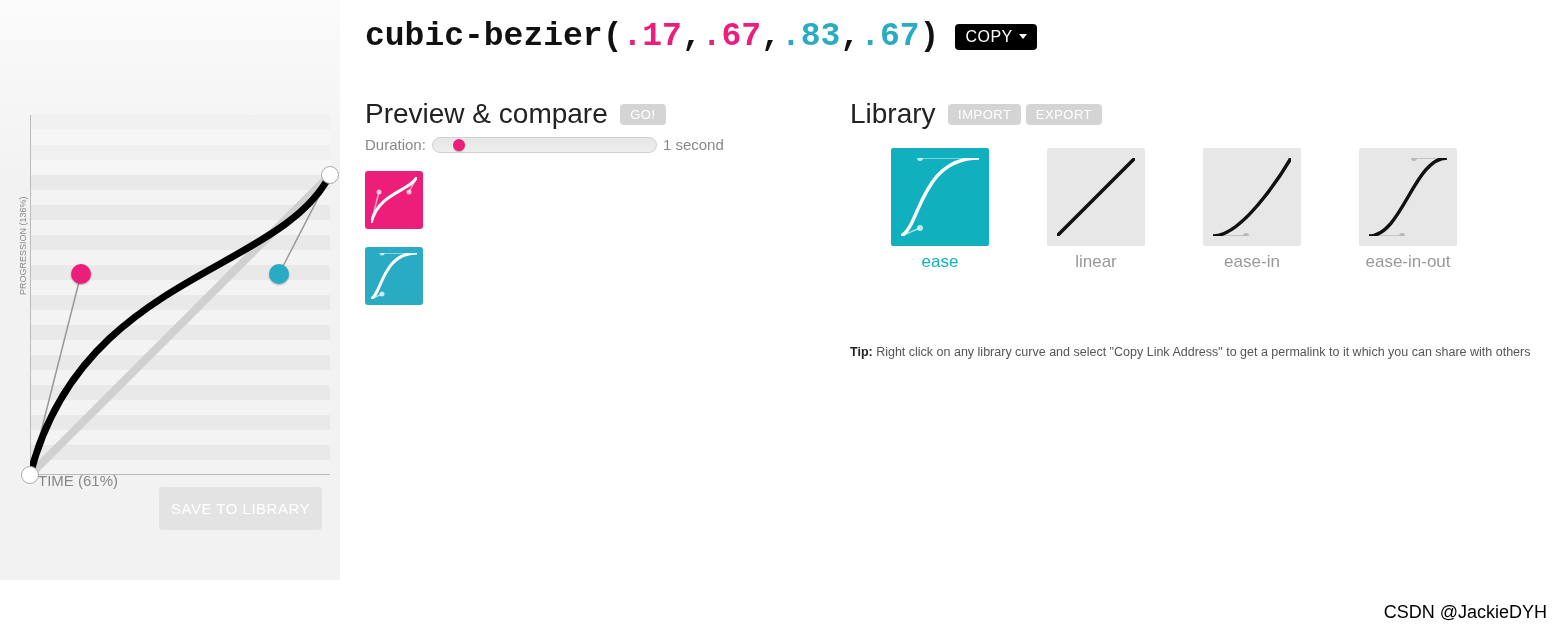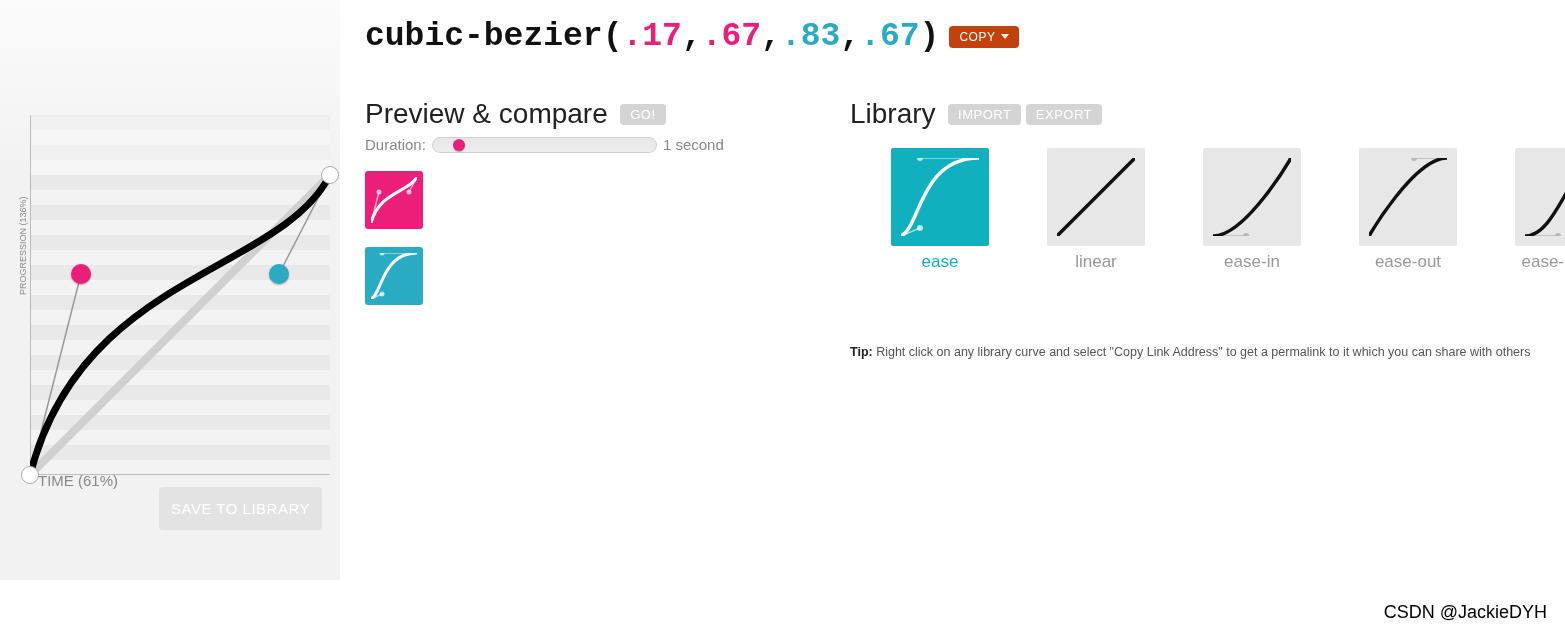--- a/index.html
+++ b/index.html
@@ -93,29 +93,29 @@
 .header-formula {
   position: absolute;
   left: 365px;
   top: 18px;
   font-family: "Consolas", "Courier New", monospace;
   font-weight: bold;
   font-size: 33px;
   color: #111;
   display: flex;
   align-items: center;
-  gap: 10px;
+  gap: 16px;
 }
 .header-formula .v1 { color: #ed1e79; }
 .header-formula .v2 { color: #29abc3; }
 .copy-btn {
   font-family: "Segoe UI", Arial, sans-serif;
   font-weight: normal;
-  font-size: 12px;
-  background: #c2410c;
+  font-size: 16px;
+  background: #000000;
   color: #fff;
   border: none;
   border-radius: 4px;
   padding: 4px 10px;
   display: inline-flex;
   align-items: center;
   gap: 6px;
   letter-spacing: .5px;
 }
 .copy-btn .caret {
@@ -333,31 +333,20 @@
             <circle cx="33" cy="78" r="3" fill="#b8b8b8"></circle>
             <circle cx="78" cy="0" r="3" fill="#b8b8b8"></circle>
             <path d="M0 78 C 33 78, 78 0, 78 0" stroke="#111" stroke-width="3.5" fill="none" stroke-linecap="round"></path>
           </svg>
       </div>
       <div class="lib-label">ease-in</div>
     </div>
     <div class="lib-item">
       <div class="lib-thumb">
         <svg viewBox="0 0 78 78">
-            <line x1="78" y1="0" x2="45" y2="0" stroke="#b8b8b8" stroke-width="1.5"></line>
-            <circle cx="0" cy="78" r="3" fill="#b8b8b8"></circle>
-            <circle cx="45" cy="0" r="3" fill="#b8b8b8"></circle>
-            <path d="M0 78 C 0 78, 45 0, 78 0" stroke="#111" stroke-width="3.5" fill="none" stroke-linecap="round"></path>
-          </svg>
-      </div>
-      <div class="lib-label">ease-out</div>
-    </div>
-    <div class="lib-item">
-      <div class="lib-thumb">
-        <svg viewBox="0 0 78 78">
             <line x1="0" y1="78" x2="33" y2="78" stroke="#b8b8b8" stroke-width="1.5"></line>
             <line x1="78" y1="0" x2="45" y2="0" stroke="#b8b8b8" stroke-width="1.5"></line>
             <circle cx="33" cy="78" r="3" fill="#b8b8b8"></circle>
             <circle cx="45" cy="0" r="3" fill="#b8b8b8"></circle>
             <path d="M0 78 C 33 78, 45 0, 78 0" stroke="#111" stroke-width="3.5" fill="none" stroke-linecap="round"></path>
           </svg>
       </div>
       <div class="lib-label">ease-in-out</div>
     </div>
   </div>

